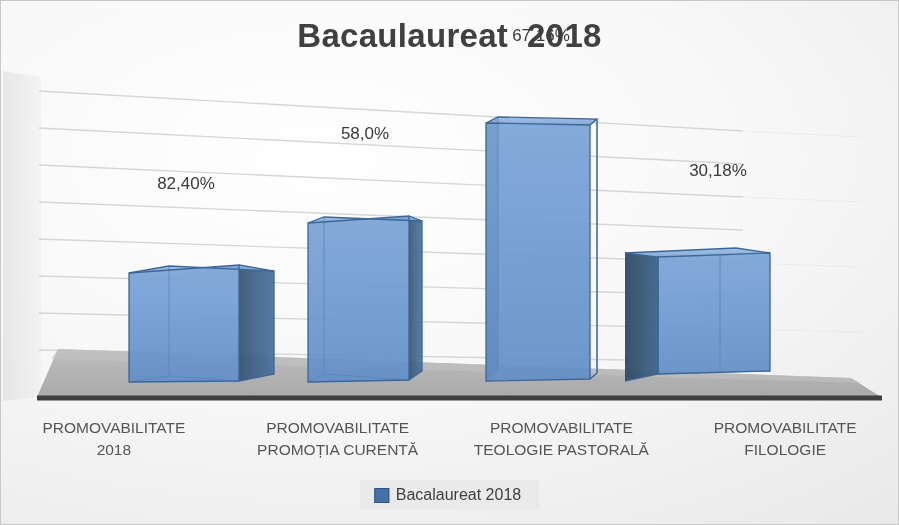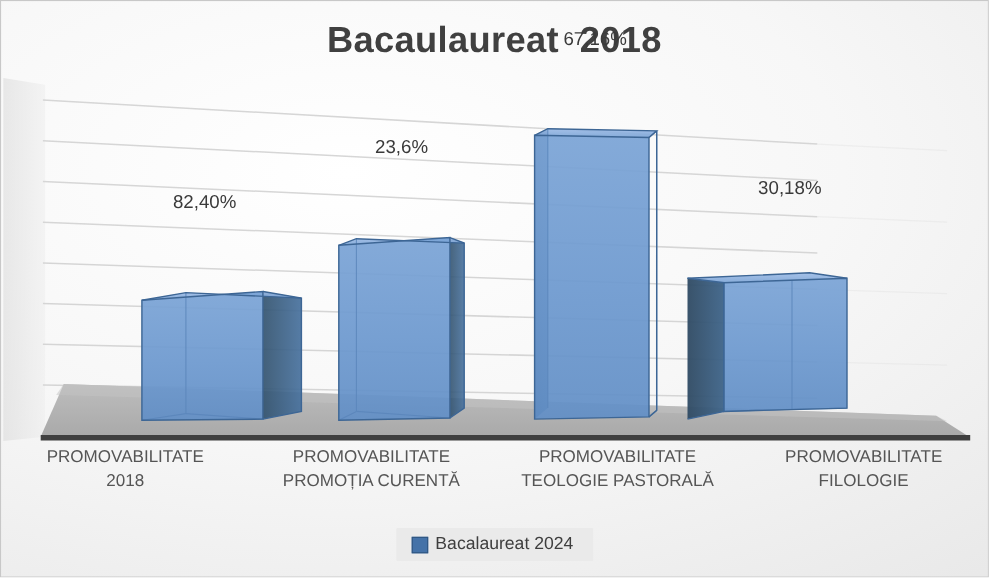--- a/index.html
+++ b/index.html
@@ -34,21 +34,21 @@
   .plot-area{
     position:absolute;
     left:0;top:70px;
     width:897px;height:340px;
   }
   .plot-svg{position:absolute;left:0;top:0;}
 
   
   .cat-labels{
     position:absolute;
-    left:1px;right:1px;top:398px;
+    left:1px;right:1px;top:410px;
     height:62px;
     display:flex;
   }
   .cat-label{
     flex:1 1 0;
     text-align:center;
     font-size:15.5px;
     color:#555555;
     line-height:22px;
     padding-top:6px;
@@ -220,34 +220,34 @@
         </g>
         <g stroke="#3d6695" stroke-width="1.3" fill="none">
           <polygon points="657,186 769,182 769,300 657,303"></polygon>
           <polyline points="624,182 657,186 657,303 624,310"></polyline>
           <polyline points="624,182 735,177 769,182"></polyline>
         </g>
       </g>
     </svg>
 
     <div class="value-label" style="left:185px;top:103px;">82,40%</div>
-    <div class="value-label" style="left:364px;top:53px;">23,6%</div>
+    <div class="value-label" style="left:364px;top:53px;">58,0%</div>
     <div class="value-label" style="left:540px;top:-45px;">67,16%</div>
     <div class="value-label" style="left:717px;top:90px;">30,18%</div>
   </div>
 
   <div class="cat-labels">
     <div class="cat-label">PROMOVABILITATE
 2018</div>
     <div class="cat-label">PROMOVABILITATE
 PROMOȚIA CURENTĂ</div>
     <div class="cat-label">PROMOVABILITATE
 TEOLOGIE PASTORALĂ</div>
     <div class="cat-label">PROMOVABILITATE
 FILOLOGIE</div>
   </div>
 
   <div class="legend">
     <span class="legend-swatch"></span>
-    <span class="legend-text">Bacalaureat 2024</span>
+    <span class="legend-text">Bacalaureat 2018</span>
   </div>
 
 </div>
 
 </body></html>

